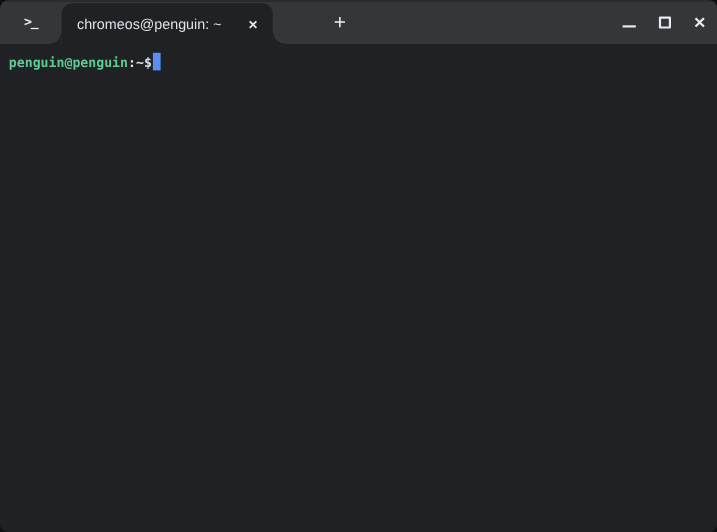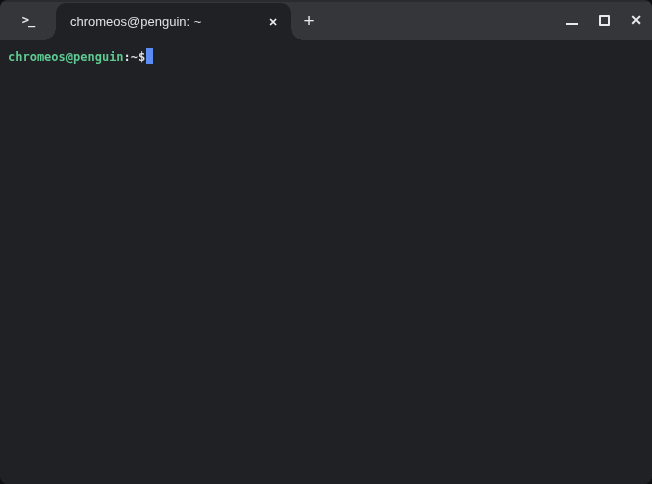--- a/index.html
+++ b/index.html
@@ -39,21 +39,21 @@
     display:flex;align-items:center;justify-content:center;
     cursor:pointer;
   }
   .launcher .glyph{
     font-family:"DejaVu Sans Mono", monospace;
     font-weight:bold;font-size:12px;letter-spacing:-1px;
     color:var(--icon-color);
   }
   .tab{
     position:absolute;left:56px;top:3px;
-    width:235px;height:37px;
+    width:192px;height:37px;
     background:var(--tab-bg);
     border-radius:10px 10px 0 0;
     display:flex;align-items:center;
     padding:0 30px 0 14px;
     cursor:pointer;
   }
   
   .tab::before{
     content:"";position:absolute;left:-10px;bottom:0;width:10px;height:10px;
     background:radial-gradient(circle 10px at 0 0, var(--titlebar-bg) 0 9px, var(--tab-bg) 9.5px);
@@ -149,16 +149,16 @@
         <span class="maximize-shape"></span>
       </div>
       <div class="wc-btn">
         <span class="close-shape">✕</span>
       </div>
     </div>
 
   </div>
 
   <div class="terminal">
-    <div class="prompt-line"><span class="prompt-user">chromeos@penguin</span><span class="prompt-rest">:</span><span class="prompt-rest">~</span><span class="prompt-rest">$</span><span class="cursor"></span></div>
+    <div class="prompt-line"><span class="prompt-user">penguin@penguin</span><span class="prompt-rest">:</span><span class="prompt-rest">~</span><span class="prompt-rest">$</span><span class="cursor"></span></div>
   </div>
 
 </div>
 
 </body></html>

